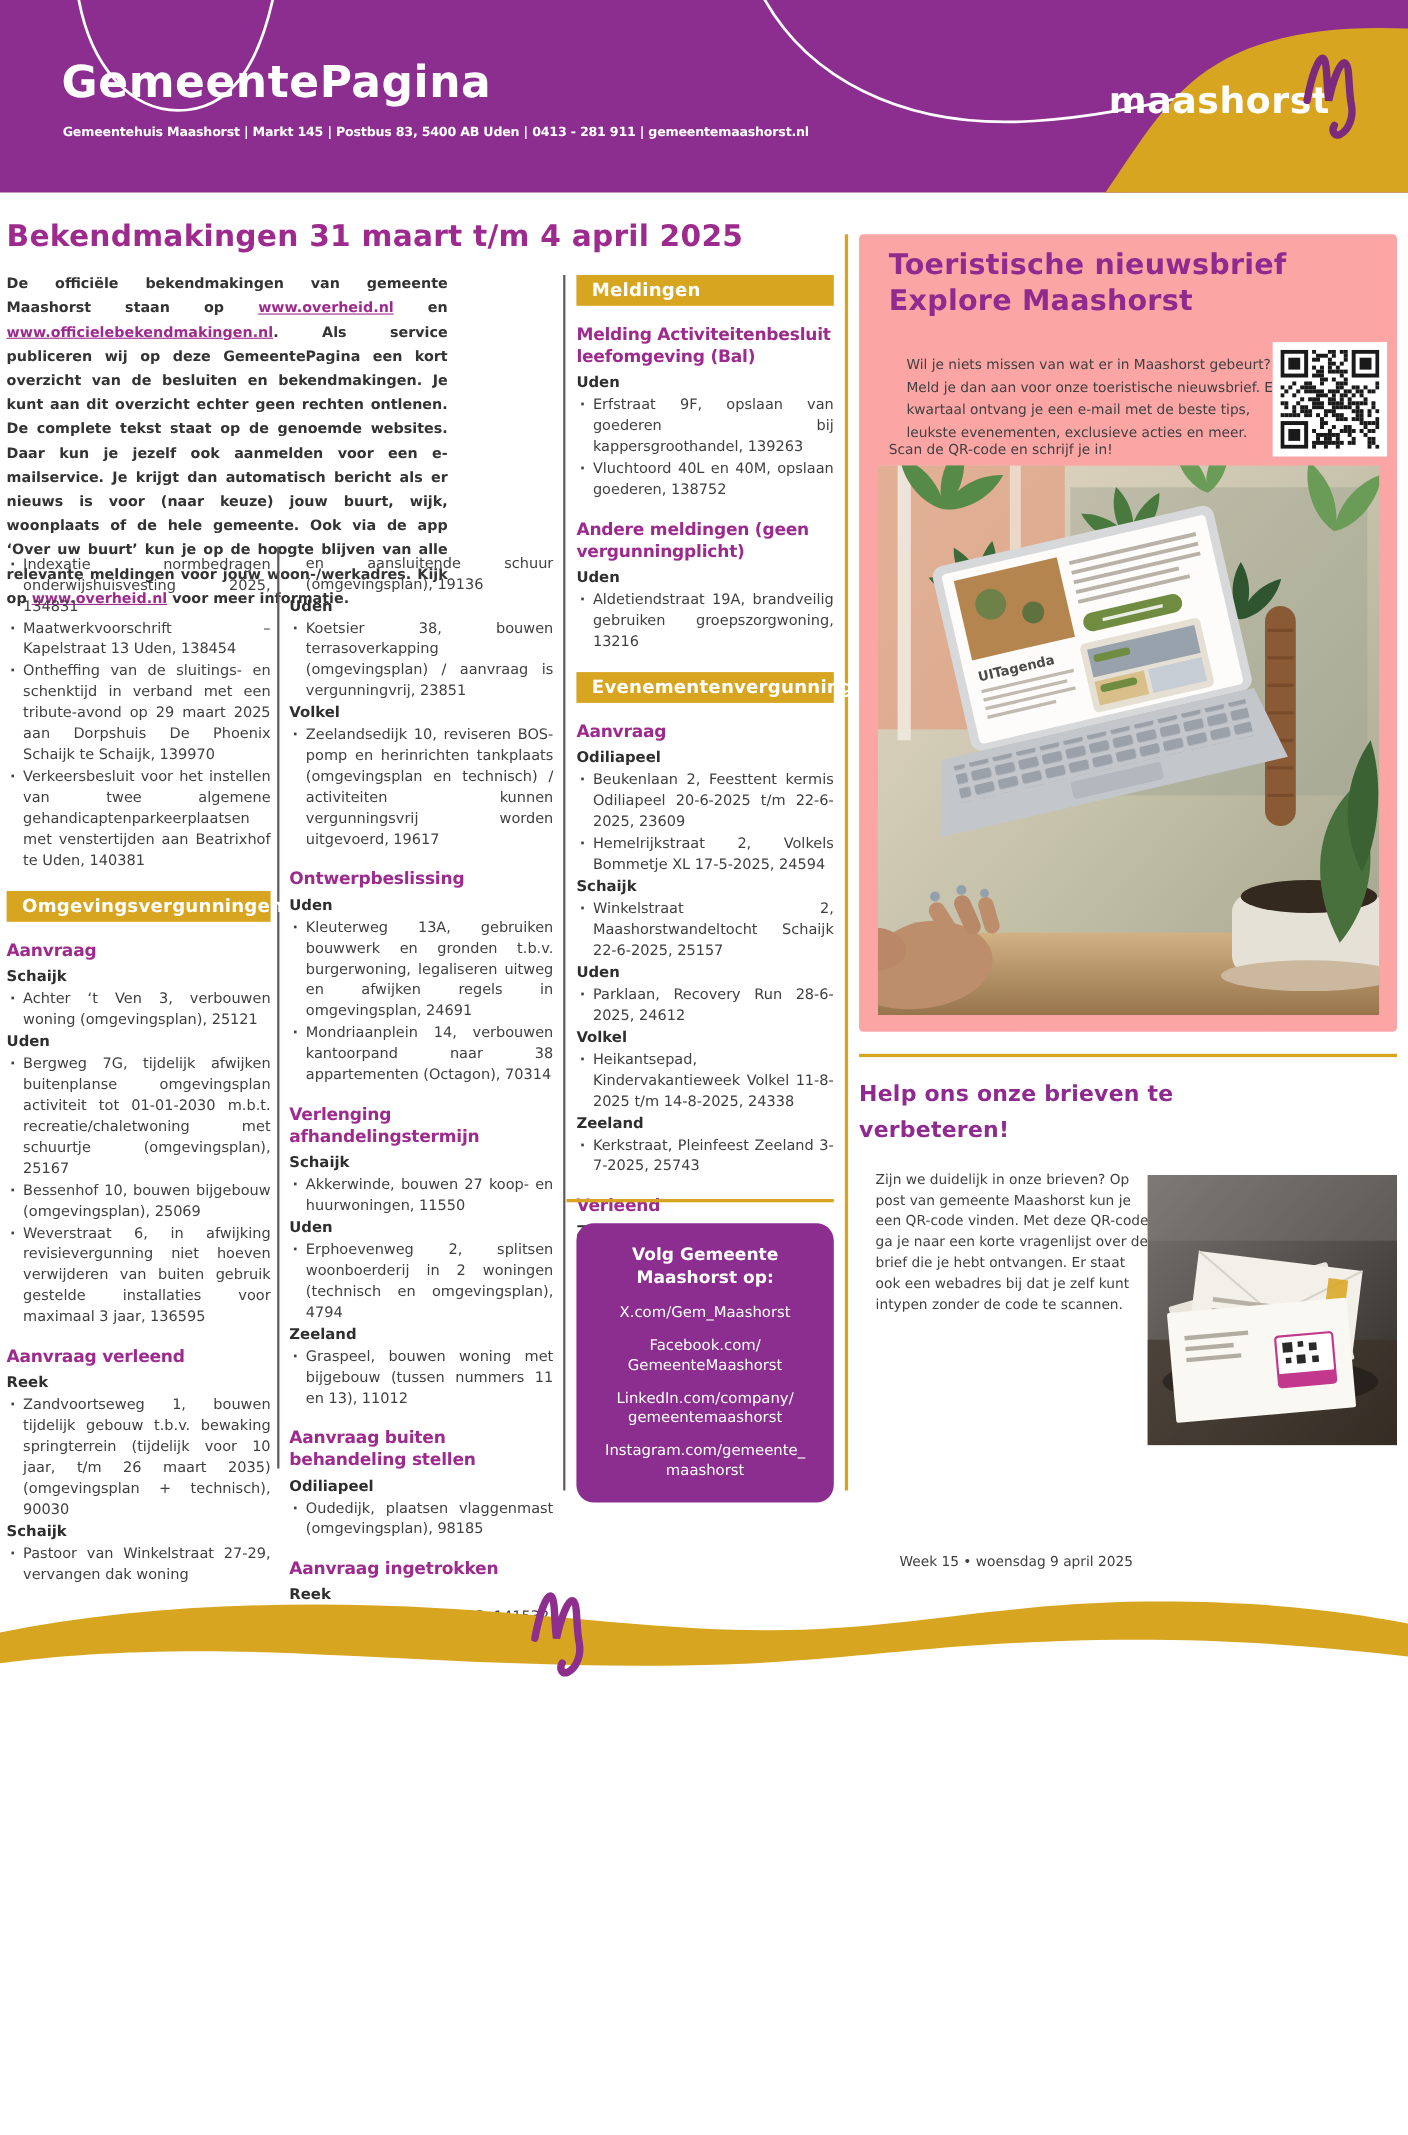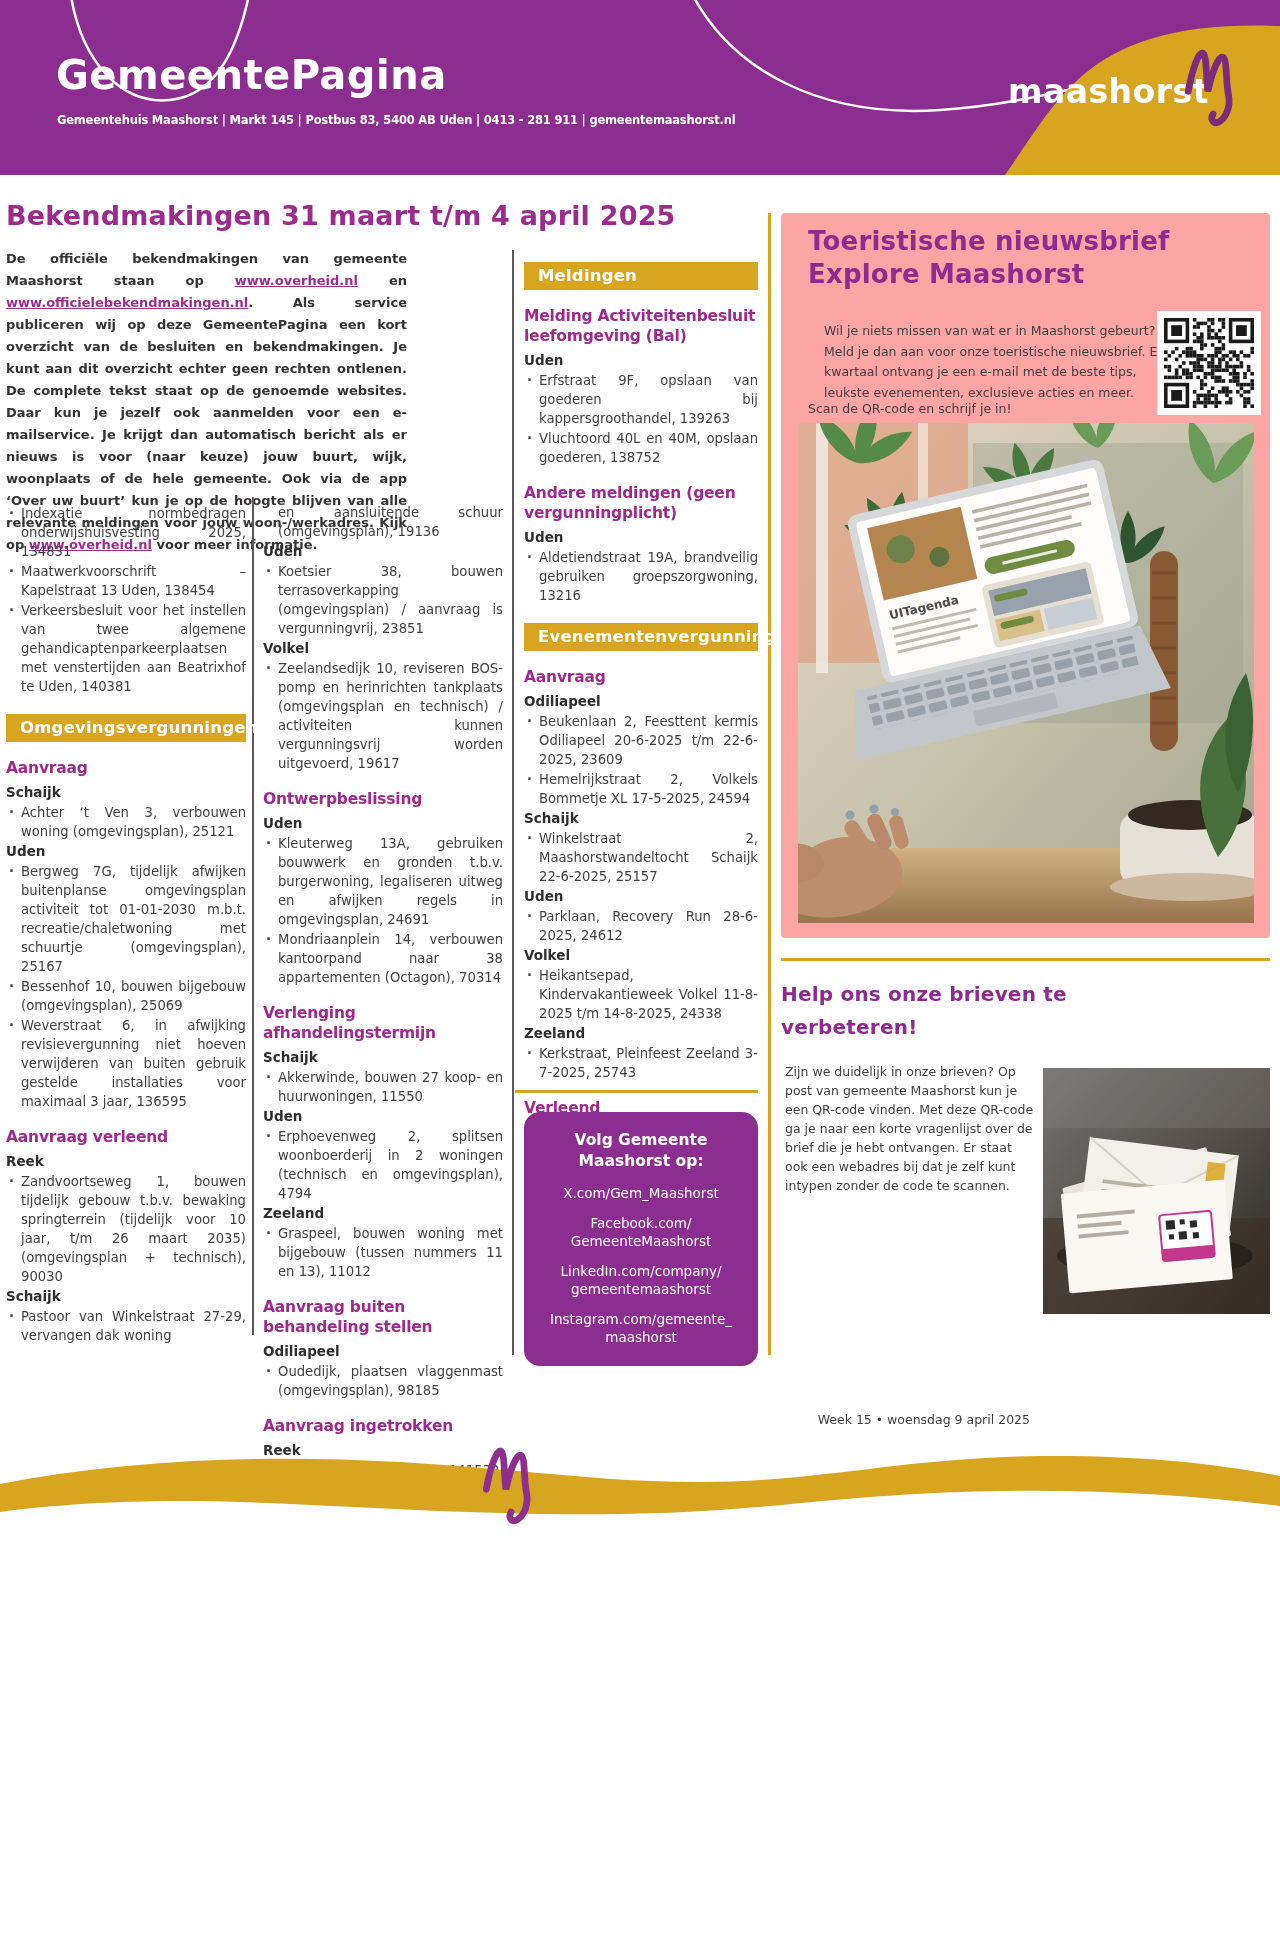--- a/index.html
+++ b/index.html
@@ -24,21 +24,21 @@
   .vA{left:252px;top:497px;height:838px;}
   .vB{left:512px;top:250px;height:1105px;}
   .vline-gold{position:absolute;left:768px;top:213px;width:3px;height:1142px;background:#d8a520;}
 
   .col{position:absolute;}
   .colA{left:6px;top:503px;width:240px;}
   .colB{left:263px;top:503px;width:240px;}
   .colC{left:524px;top:250px;width:234px;}
 
   .blk-gold{background:#d8a520;color:#fff;font-weight:700;font-size:16.5px;line-height:18px;padding:5px 4px 5px 14px;margin:18px 0 12px 0;letter-spacing:.2px;}
-  .col > .blk-gold:first-child{margin-top:12px;}
+  .col > .blk-gold:first-child{margin-top:0;}
   .blk-sub{color:#9d2b8e;font-weight:700;font-size:15.5px;line-height:20px;margin:16px 0 5px 0;letter-spacing:-.2px;}
   .blk-place{font-weight:700;color:#2e2e2e;font-size:13.5px;line-height:19px;margin:1px 0;}
   .blk-item{position:relative;padding-left:15px;font-size:13.2px;line-height:19px;color:#3f3f3f;text-align:justify;margin:1px 0;}
   .blk-item::before{content:"·";position:absolute;left:3px;top:0;font-weight:700;color:#3f3f3f;}
   .blk-cont{padding-left:15px;font-size:13.2px;line-height:19px;color:#3f3f3f;text-align:justify;}
 
   
   .goldline-c{position:absolute;left:515px;top:1090px;width:243px;height:3px;background:#d8a520;}
   .social-box{position:absolute;left:524px;top:1112px;width:234px;box-sizing:border-box;background:#8c2d90;border-radius:16px;padding:18px 14px 20px 14px;text-align:center;}
   .social-head{color:#fff;font-weight:700;font-size:15.5px;line-height:21px;}
@@ -53,21 +53,21 @@
   .qr{position:absolute;left:376px;top:98px;width:104px;height:104px;background:#fff;padding:7px;box-sizing:border-box;}
   .qr svg{width:100%;height:100%;display:block;}
   .photo-laptop{position:absolute;left:17px;top:210px;width:456px;height:500px;overflow:hidden;}
   .photo-laptop svg{width:100%;height:100%;display:block;}
 
   
   .goldline-side{position:absolute;left:781px;top:958px;width:489px;height:3px;background:#d8a520;}
   .sidebar-letters{position:absolute;left:781px;top:978px;width:489px;}
   .lt-h{position:absolute;left:0;color:#8f2b8f;font-weight:700;font-size:20px;line-height:33px;letter-spacing:.2px;}
   .lt-h1{top:0;} .lt-h2{top:33px;}
-  .letters-text{position:absolute;left:4px;top:84px;width:252px;}
+  .letters-text{position:absolute;left:15px;top:84px;width:252px;}
   .letters-text p{margin:0 0 14px 0;font-size:12.5px;line-height:19px;color:#3f3f3f;}
   .photo-env{position:absolute;left:262px;top:90px;width:227px;height:246px;overflow:hidden;}
   .photo-env svg{width:100%;height:100%;display:block;}
 
   
   .footer-date{position:absolute;top:1412px;right:250px;font-size:12.5px;color:#3d3d3d;}
   .wave{position:absolute;left:0;top:1432px;width:1280px;height:120px;}
 </style>
 </head>
 <body>
@@ -100,20 +100,21 @@
   <h1 class="main-heading">Bekendmakingen 31 maart t/m 4 april 2025</h1>
   <p class="intro"><span>De officiële bekendmakingen van gemeente Maashorst staan op </span><a class="plink">www.overheid.nl</a><span> en </span><a class="plink">www.officielebekendmakingen.nl</a><span>. Als service publiceren wij op deze GemeentePagina een kort overzicht van de besluiten en bekendmakingen. Je kunt aan dit overzicht echter geen rechten ontlenen. De complete tekst staat op de genoemde websites. Daar kun je jezelf ook aanmelden voor een e-mailservice. Je krijgt dan automatisch bericht als er nieuws is voor (naar keuze) jouw buurt, wijk, woonplaats of de hele gemeente. Ook via de app ‘Over uw buurt’ kun je op de hoogte blijven van alle relevante meldingen voor jouw woon-/werkadres. Kijk op </span><a class="plink">www.overheid.nl</a><span> voor meer informatie.</span></p>
 
   <div class="vline vA"></div>
   <div class="vline vB"></div>
   <div class="vline-gold"></div>
 
   <div class="col colA">
       <div class="blk-item">Indexatie normbedragen onderwijshuisvesting 2025, 134831</div>
       <div class="blk-item">Maatwerkvoorschrift – Kapelstraat 13 Uden, 138454</div>
+      <div class="blk-item">Ontheffing van de sluitings- en schenktijd in verband met een tribute-avond op 29 maart 2025 aan Dorpshuis De Phoenix Schaijk te Schaijk, 139970</div>
       <div class="blk-item">Verkeersbesluit voor het instellen van twee algemene gehandicaptenparkeerplaatsen met venstertijden aan Beatrixhof te Uden, 140381</div>
       <div class="blk-gold">Omgevingsvergunningen</div>
       <div class="blk-sub">Aanvraag</div>
       <div class="blk-place">Schaijk</div>
       <div class="blk-item">Achter ‘t Ven 3, verbouwen woning (omgevingsplan), 25121</div>
       <div class="blk-place">Uden</div>
       <div class="blk-item">Bergweg 7G, tijdelijk afwijken buitenplanse omgevingsplan activiteit tot 01-01-2030 m.b.t. recreatie/chaletwoning met schuurtje (omgevingsplan), 25167</div>
       <div class="blk-item">Bessenhof 10, bouwen bijgebouw (omgevingsplan), 25069</div>
       <div class="blk-item">Weverstraat 6, in afwijking revisievergunning niet hoeven verwijderen van buiten gebruik gestelde installaties voor maximaal 3 jaar, 136595</div>
       <div class="blk-sub">Aanvraag verleend</div>

